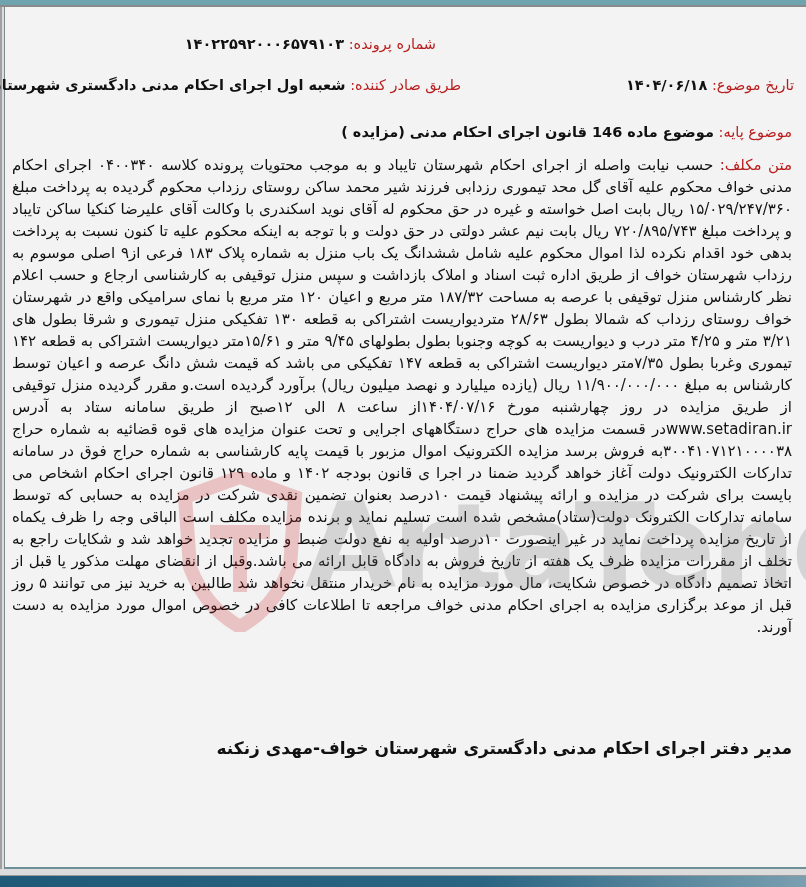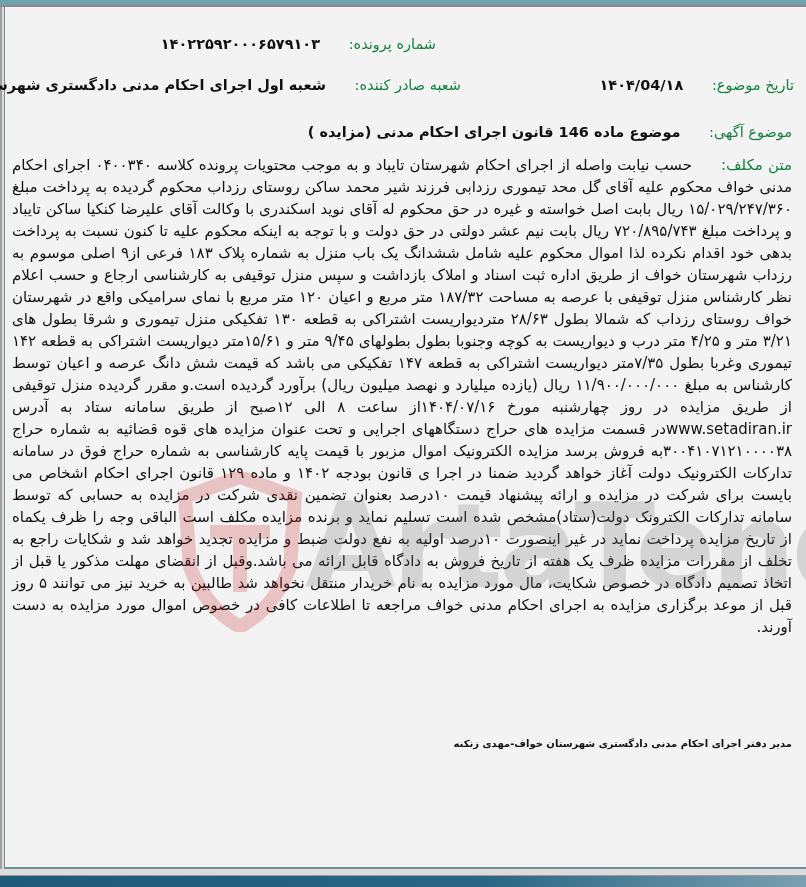--- a/index.html
+++ b/index.html
@@ -53,22 +53,21 @@
       width: 806px; height: 11px;
       background: linear-gradient(to right, #1f5a78 0%, #2a6583 60%, #7a9fb0 100%);
     }
     .meta-row {
       position: absolute;
       font-size: 14.5px;
       white-space: nowrap;
       direction: rtl;
     }
     .label {
-      color: #15803d;
-      margin-left: 24px;
+      color: #b91c1c;
     }
     .value {
       color: #111;
       font-weight: bold;
     }
     .num {
       font-weight: bold;
       color: #111;
       letter-spacing: 0.5px;
       text-align: right;
@@ -91,21 +90,21 @@
       text-align: justify;
       direction: rtl;
     }
     .body-block .value {
       font-weight: normal;
     }
     .signature {
       position: absolute;
       right: 14px;
       top: 731px;
-      font-size: 10px;
+      font-size: 17px;
       font-weight: bold;
       color: #111;
       white-space: nowrap;
     }
     .watermark {
       position: absolute;
       left: 230px;
       top: 470px;
       width: 430px;
       height: 150px;
@@ -140,29 +139,29 @@
 
 <div class="panel">
 
   <div class="meta-row" style="right: 370px; top: 29px;">
     <span class="label">شماره پرونده:</span>
     <span class="num">۱۴۰۲۲۵۹۲۰۰۰۶۵۷۹۱۰۳</span>
   </div>
 
   <div class="meta-row" style="right: 12px; top: 70px;">
     <span class="label">تاریخ موضوع:</span>
-    <span class="num">۱۴۰۴/04/۱۸</span>
+    <span class="num">۱۴۰۴/۰۶/۱۸</span>
   </div>
   <div class="meta-row" style="right: 345px; top: 70px;">
-    <span class="label">شعبه صادر کننده:</span>
+    <span class="label">طریق صادر کننده:</span>
     <span class="value">شعبه اول اجرای احکام مدنی دادگستری شهرستان خواف</span>
   </div>
 
   <div class="subject-row">
-    <span class="label">موضوع آگهی:</span>
+    <span class="label">موضوع پایه:</span>
     <span class="value">موضوع ماده 146 قانون اجرای احکام مدنی (مزایده )</span>
   </div>
 
   <div class="body-block">
     <span class="label">متن مکلف:</span>
     <span class="value">حسب نیابت واصله از اجرای احکام شهرستان تایباد و به موجب محتویات پرونده کلاسه ۰۴۰۰۳۴۰ اجرای احکام مدنی خواف محکوم علیه آقای گل محد تیموری رزدابی فرزند شیر محمد  ساکن روستای رزداب  محکوم گردیده به پرداخت  مبلغ ۱۵/۰۲۹/۲۴۷/۳۶۰ ریال بابت اصل خواسته و غیره در حق محکوم له آقای نوید اسکندری با وکالت آقای علیرضا کنکیا  ساکن تایباد  و پرداخت مبلغ ۷۲۰/۸۹۵/۷۴۳ ریال بابت نیم عشر دولتی در حق دولت و با توجه به اینکه محکوم علیه تا کنون نسبت به پرداخت بدهی خود اقدام نکرده لذا اموال محکوم علیه  شامل  ششدانگ یک باب منزل به شماره  پلاک ۱۸۳ فرعی از۹ اصلی موسوم به رزداب  شهرستان خواف  از طریق اداره ثبت اسناد و املاک بازداشت و سپس منزل توقیفی به کارشناسی ارجاع و حسب اعلام نظر کارشناس  منزل  توقیفی با عرصه به مساحت ۱۸۷/۳۲ متر مربع  و اعیان ۱۲۰ متر مربع با نمای سرامیکی واقع در شهرستان خواف روستای رزداب  که شمالا بطول ۲۸/۶۳ متردیواریست اشتراکی به قطعه ۱۳۰ تفکیکی منزل تیموری و شرقا  بطول های ۳/۲۱ متر و ۴/۲۵ متر درب و دیواریست به کوچه وجنوبا بطول بطولهای ۹/۴۵ متر و ۱۵/۶۱متر دیواریست اشتراکی به قطعه ۱۴۲ تیموری وغربا  بطول ۷/۳۵متر دیواریست اشتراکی به قطعه ۱۴۷ تفکیکی می باشد که قیمت شش دانگ عرصه و اعیان توسط کارشناس به مبلغ  ۱۱/۹۰۰/۰۰۰/۰۰۰ ریال (یازده  میلیارد و نهصد  میلیون ریال) برآورد گردیده است.و مقرر گردیده منزل توقیفی از طریق مزایده در روز چهارشنبه مورخ  ۱۴۰۴/۰۷/۱۶از ساعت ۸ الی ۱۲صبح از طریق سامانه ستاد به آدرس  www.setadiran.irدر قسمت مزایده های حراج دستگاههای اجرایی و تحت عنوان مزایده های قوه قضائیه به شماره حراج ۳۰۰۴۱۰۷۱۲۱۰۰۰۰۳۸به فروش برسد  مزایده الکترونیک اموال مزبور با قیمت پایه کارشناسی به شماره حراج فوق  در سامانه تدارکات الکترونیک دولت آغاز خواهد گردید ضمنا  در اجرا ی قانون بودجه ۱۴۰۲ و ماده ۱۲۹ قانون اجرای احکام اشخاص  می بایست برای شرکت در مزایده و ارائه پیشنهاد قیمت  ۱۰درصد بعنوان  تضمین نقدی شرکت در مزایده به حسابی که توسط سامانه تدارکات الکترونک دولت(ستاد)مشخص شده است تسلیم نماید  و برنده مزایده مکلف است الباقی وجه  را ظرف یکماه از تاریخ مزایده پرداخت نماید در غیر اینصورت ۱۰درصد اولیه به نفع دولت ضبط و مزایده تجدید خواهد شد و شکایات راجع به تخلف از مقررات مزایده ظرف یک هفته از تاریخ فروش به دادگاه قابل ارائه می باشد.وقبل از انقضای مهلت مذکور یا قبل از اتخاذ تصمیم دادگاه در خصوص شکایت، مال مورد مزایده به نام خریدار منتقل نخواهد شد طالبین به خرید نیز می توانند ۵ روز قبل از موعد برگزاری مزایده به اجرای احکام  مدنی خواف مراجعه تا اطلاعات کافی در خصوص اموال مورد مزایده  به دست آورند.</span>
   </div>
 
   <div class="signature">مدیر دفتر اجرای احکام مدنی دادگستری شهرستان خواف-مهدی زنکنه</div>
 

